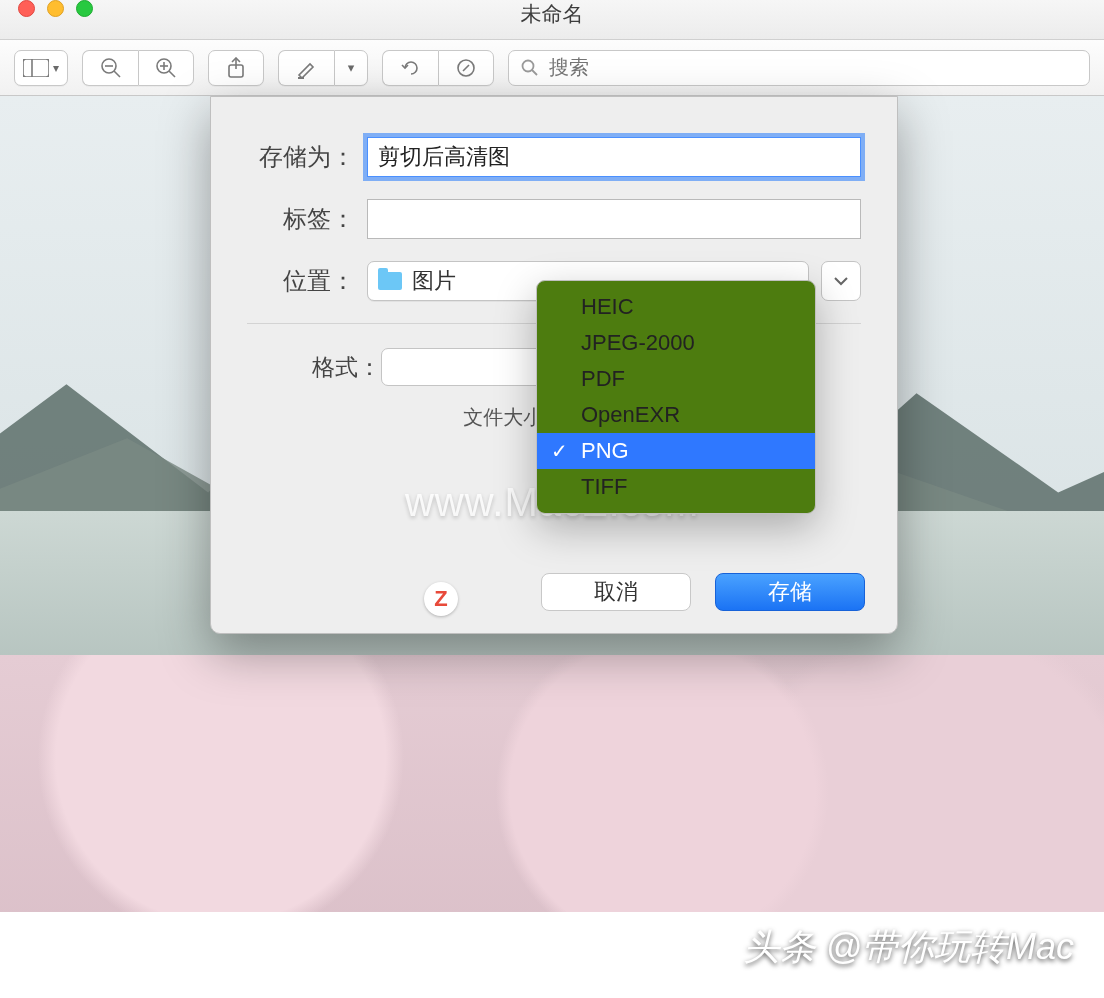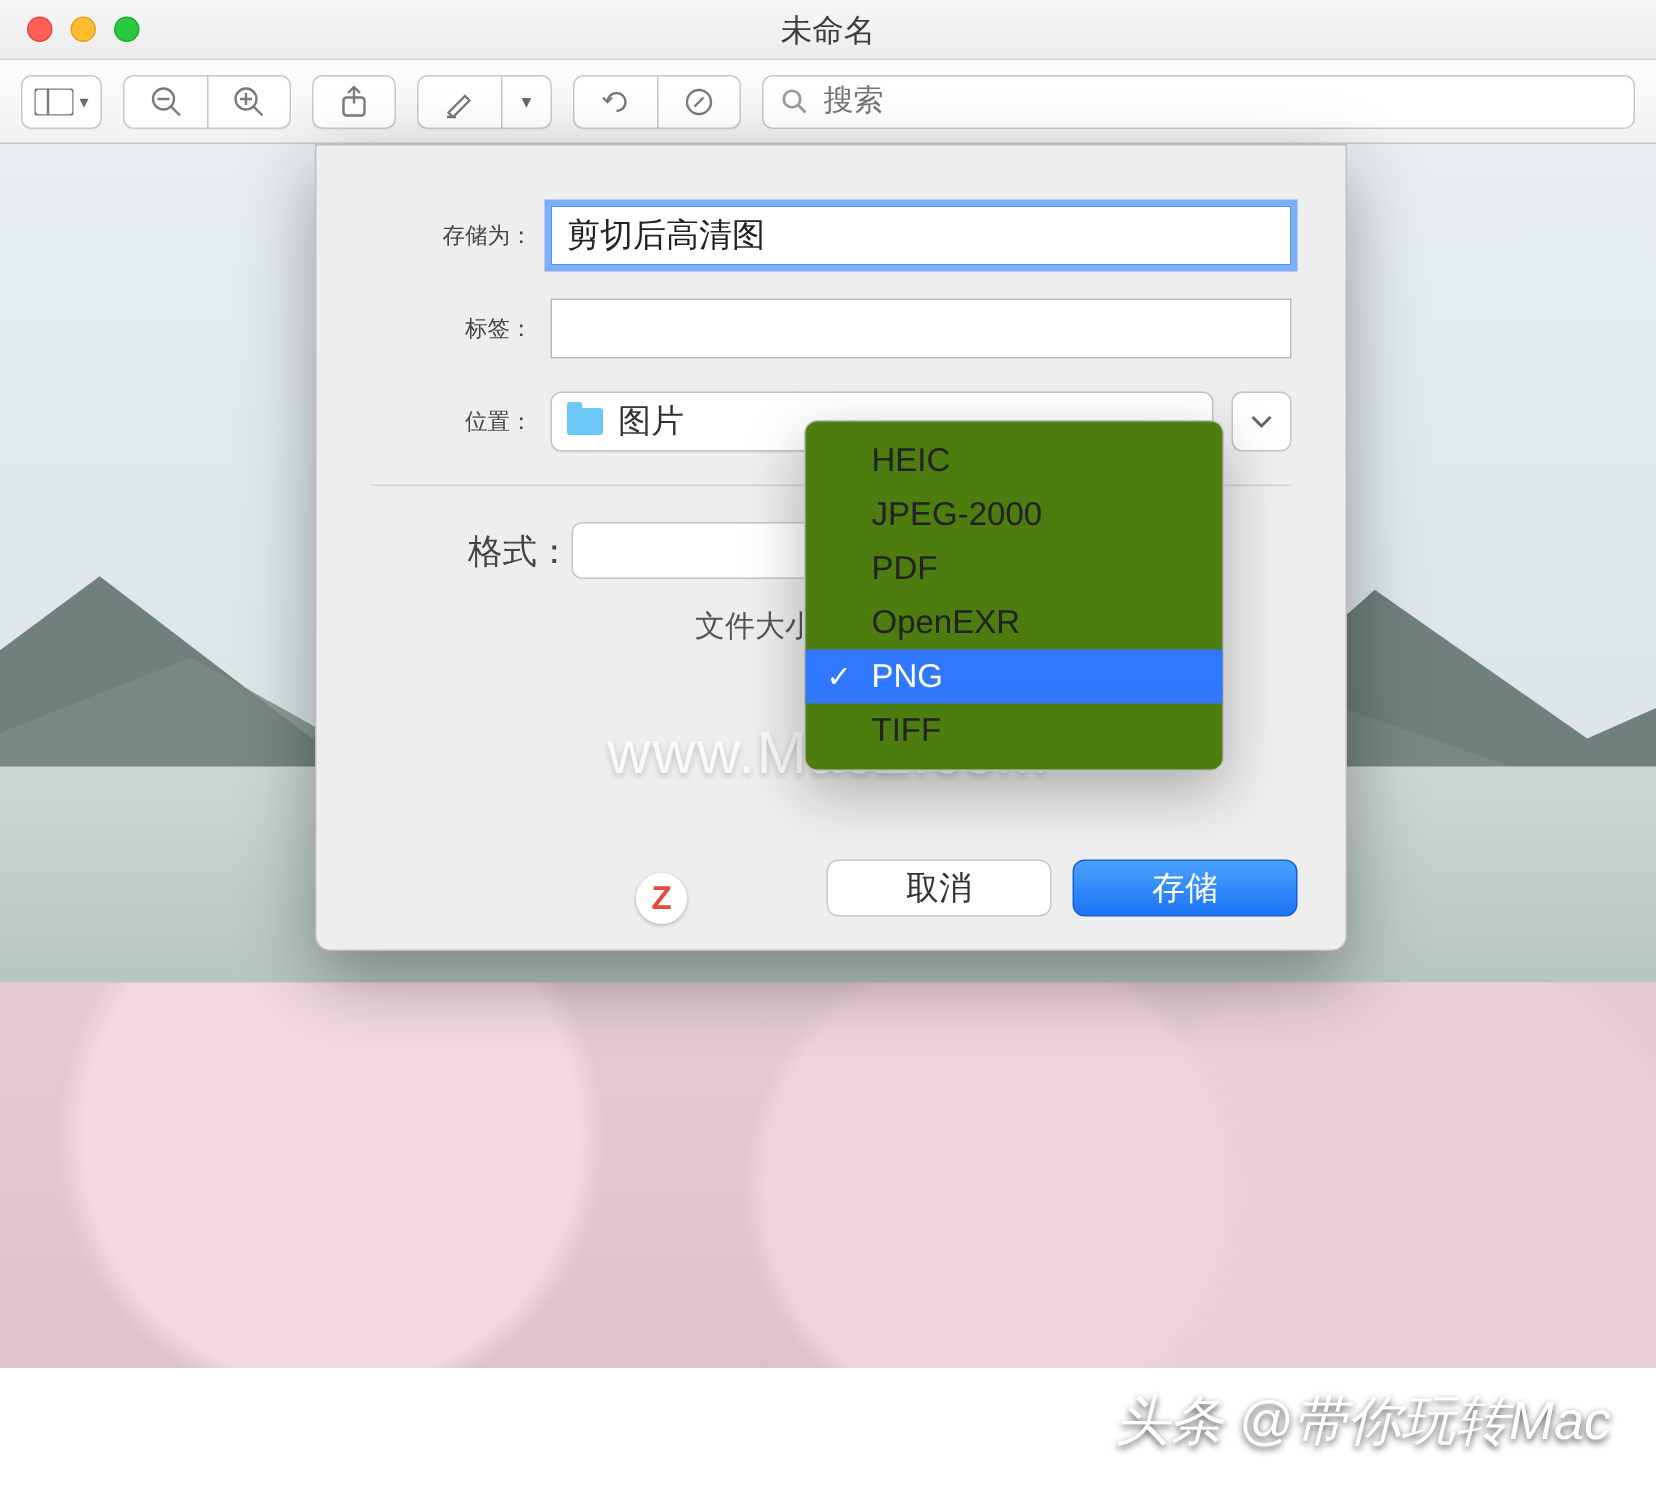--- a/index.html
+++ b/index.html
@@ -1,19 +1,19 @@
 <!DOCTYPE html>
 <html><head>
 <meta charset="utf-8">
 <style>
   * { box-sizing: border-box; margin: 0; padding: 0; font-family: -apple-system, "Helvetica Neue", Arial, sans-serif; }
   body { width: 1104px; height: 998px; background: #fff; overflow: hidden; position: relative; }
 
   
-  .titlebar { height: 40px; background: linear-gradient(#f6f6f6,#ececec); border-bottom: 1px solid #d0d0d0; display: flex; align-items: center; position: relative; }
+  .titlebar { height: 40px; background: linear-gradient(#f6f6f6,#ececec); border-bottom: 1px solid #d0d0d0; display: flex; position: relative; }
   .traffic { display: flex; gap: 12px; margin-left: 18px; }
   .tl { width: 17px; height: 17px; border-radius: 50%; }
   .tl.red { background:#ff5f57; border:1px solid #e04740;}
   .tl.yellow { background:#ffbd2e; border:1px solid #dfa023;}
   .tl.green { background:#28c940; border:1px solid #1dab30;}
   .wtitle { position:absolute; left:0; right:0; text-align:center; font-size:21px; color:#3c3c3c; }
 
   
   .toolbar { height: 56px; background: linear-gradient(#fdfdfd,#f1f1f1); border-bottom:1px solid #c8c8c8; display:flex; align-items:center; padding:0 14px; gap:14px;}
   .tbtn { height:36px; background:#fff; border:1px solid #c8c8c8; border-radius:7px; display:flex; align-items:center; justify-content:center; color:#6a6a6a; box-shadow:0 1px 0 rgba(0,0,0,.03);} .tbtn.w2{width:54px;} .tbtn.w3{width:56px;}
@@ -31,40 +31,40 @@
   .mtn{position:absolute;top:24%;left:-5%;right:-5%;height:30%;}
   .mtn svg{width:100%;height:100%;}
   .water{position:absolute;top:46%;left:0;right:0;bottom:20%;background:linear-gradient(#cdd8d4,#9fb0ab);}
   .bloss{position:absolute;bottom:0;left:0;right:0;height:38%;background:radial-gradient(circle at 20% 30%,#f2d9e0 0 18%,transparent 20%),radial-gradient(circle at 60% 40%,#eed3db 0 22%,transparent 24%),radial-gradient(circle at 85% 50%,#e9cfd7 0 20%,transparent 22%),linear-gradient(#e5ccd4,#d9bec7);}
   .whitebar{position:absolute;left:0;right:0;bottom:0;height:86px;background:#fff;}
 
   
   .sheet{position:absolute;top:96px;left:210px;width:688px;height:538px;background:#eeeeee;border:1px solid #bfbfbf;border-radius:0 0 10px 10px;box-shadow:0 18px 50px rgba(0,0,0,.35);}
   .sheet-inner{padding:40px 36px 0;}
   .row{display:flex;align-items:center;margin-bottom:22px;}
-  .lbl{width:120px;text-align:right;font-size:15px;color:#444;padding-right:12px;}
+  .lbl{width:120px;text-align:right;font-size:24px;color:#444;padding-right:12px;}
   .input-wide{flex:1;height:40px;border:1px solid #b9b9b9;background:#fff;padding:0 10px;font-size:22px;color:#222;}
   .input-focus{box-shadow:0 0 0 4px rgba(37,122,252,.55);border-color:#4a90ff;}
   .locrow .dropdown{flex:1;height:40px;display:flex;align-items:center;background:#fff;border:1px solid #c4c4c4;border-radius:7px;padding:0 10px;gap:10px;font-size:22px;color:#333;box-shadow:0 1px 0 rgba(0,0,0,.05);}
   .locrow .chev{width:40px;height:40px;margin-left:12px;background:#fff;border:1px solid #c4c4c4;border-radius:7px;display:flex;align-items:center;justify-content:center;}
   .folder-ico{width:24px;height:18px;background:#6cc7f6;border-radius:2px;position:relative;}
   .folder-ico:before{content:"";position:absolute;top:-4px;left:0;width:10px;height:6px;background:#6cc7f6;border-radius:2px 2px 0 0;}
 
   .divider{height:1px;background:#d3d3d3;margin:8px 0 24px;}
   .fmtrow{display:flex;align-items:center;justify-content:flex-end;padding-right:190px;margin-bottom:18px;}
   .fmtrow .lbl2{font-size:23px;color:#444;}
   .fmt-select{width:290px;height:38px;background:#fff;border:1px solid #c4c4c4;border-radius:7px;position:relative;}
   .fmt-select .cap{position:absolute;right:0;top:0;bottom:0;width:30px;background:linear-gradient(#4a9bff,#1f6af0);border-radius:0 7px 7px 0;display:flex;flex-direction:column;align-items:center;justify-content:center;gap:1px;}
   .cap .tri{width:0;height:0;border-left:5px solid transparent;border-right:5px solid transparent;}
   .cap .tri.up{border-bottom:5px solid #fff;}
   .cap .tri.dn{border-top:5px solid #fff;}
 
   .fsrow{display:flex;align-items:center;justify-content:center;font-size:20px;color:#555;gap:18px;}
 
-  .btnrow{position:absolute;bottom:22px;right:32px;display:flex;gap:14px;}
+  .btnrow{position:absolute;bottom:22px;right:32px;display:flex;gap:24px;}
   .btn{width:150px;height:38px;border-radius:8px;font-size:22px;display:flex;align-items:center;justify-content:center;}
   .btn.cancel{background:#fff;border:1px solid #c8c8c8;color:#333;}
   .btn.primary{background:linear-gradient(#4aa2ff,#1b73f4);color:#fff;border:1px solid #1762d8;}
 
   
   .menu{position:absolute;top:280px;left:536px;width:280px;background:#4d7c0f;border:1px solid #c0c0c0;border-radius:9px;box-shadow:0 14px 40px rgba(0,0,0,.28);padding:8px 0;z-index:50;}
   .menu-item{height:36px;display:flex;align-items:center;padding:0 18px 0 44px;font-size:22px;color:#222;position:relative;}
   .menu-item.selected{background:#2f78ff;color:#fff;}
   .menu-item.selected:before{content:"✓";position:absolute;left:14px;font-size:20px;color:#fff;}
 

